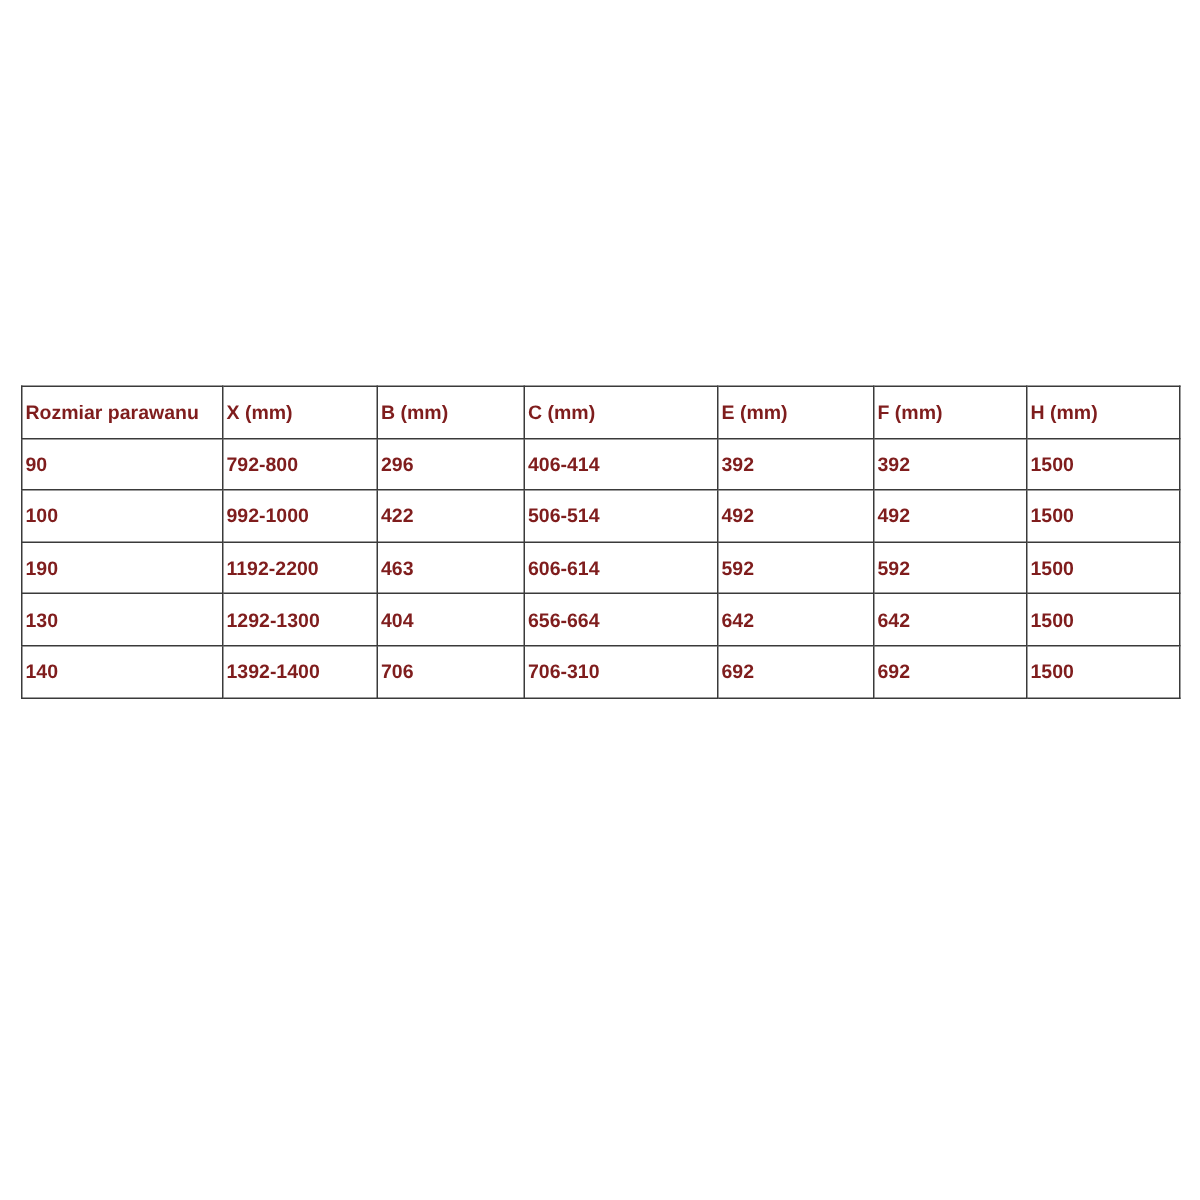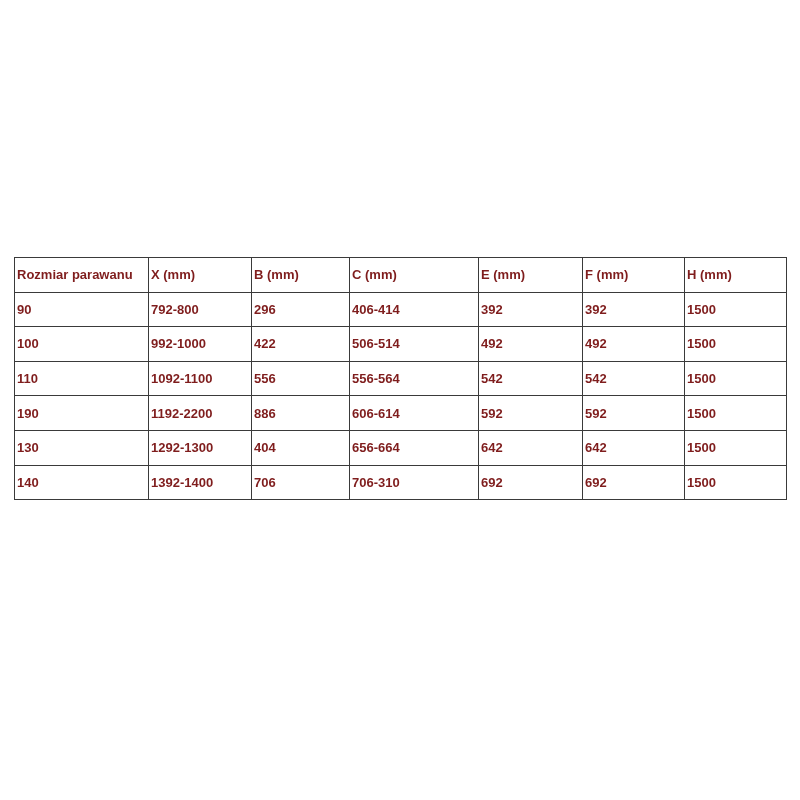--- a/index.html
+++ b/index.html
@@ -97,32 +97,23 @@
         <tr>
           <td>100</td>
           <td>992-1000</td>
           <td>422</td>
           <td>506-514</td>
           <td>492</td>
           <td>492</td>
           <td>1500</td>
         </tr>
         <tr>
-          <td>110</td>
-          <td>1092-1100</td>
-          <td>556</td>
-          <td>556-564</td>
-          <td>542</td>
-          <td>542</td>
-          <td>1500</td>
-        </tr>
-        <tr>
           <td>190</td>
           <td>1192-2200</td>
-          <td>886</td>
+          <td>463</td>
           <td>606-614</td>
           <td>592</td>
           <td>592</td>
           <td>1500</td>
         </tr>
         <tr>
           <td>130</td>
           <td>1292-1300</td>
           <td>404</td>
           <td>656-664</td>

